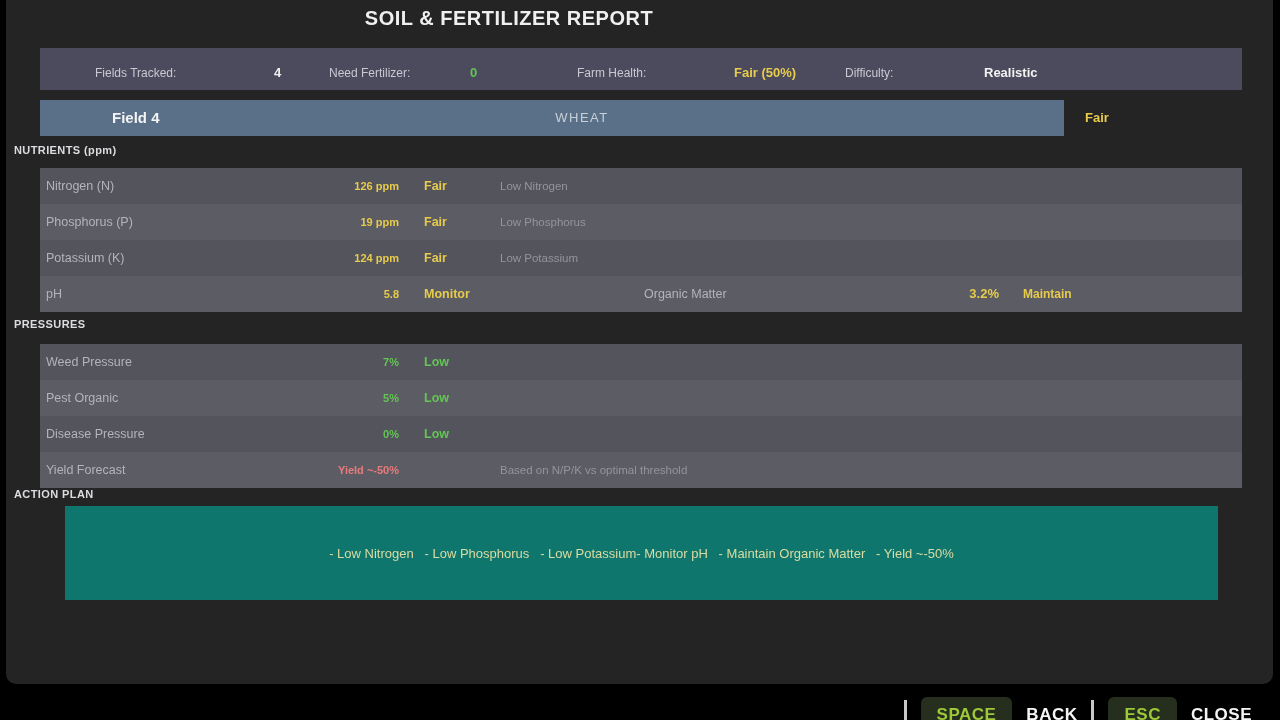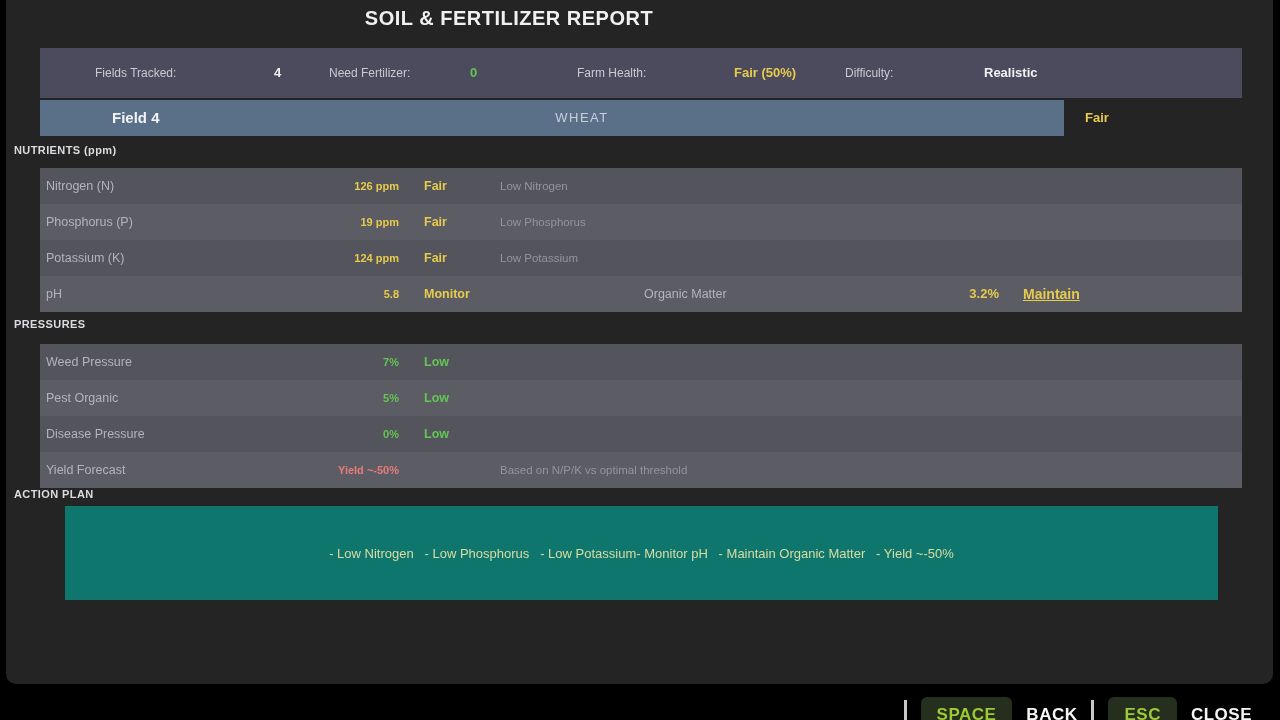--- a/index.html
+++ b/index.html
@@ -4,21 +4,21 @@
 <style>
   * { margin:0; padding:0; box-sizing:border-box; }
   html,body { width:1280px; height:720px; overflow:hidden; background:#000; font-family:"Liberation Sans", sans-serif; }
   .abs { position:absolute; }
 
   #panel { left:6px; top:0; width:1267px; height:684px; background:#242424; border-radius:0 0 10px 10px; }
 
   #title { left:0; top:7px; width:1006px; text-align:center; color:#f0f0f0; font-size:20px; font-weight:bold; letter-spacing:0.5px; }
 
   
-  #statsbar { left:34px; top:48px; width:1202px; height:50px; background:#4c4b5d; }
+  #statsbar { left:34px; top:48px; width:1202px; height:42px; background:#4c4b5d; }
   #statsbar span { position:absolute; line-height:50px; white-space:nowrap; }
   .stat-label { color:#c9c9d2; font-size:12px; }
   .stat-value { font-size:13px; font-weight:bold; color:#f2f2f2; }
   .stat-green { color:#63c553; }
   .stat-yellow { color:#e6cb4c; }
 
   
   #fieldbar { left:34px; top:100px; width:1024px; height:36px; background:#5a7089; }
   #fieldbar span { position:absolute; line-height:36px; white-space:nowrap; }
   .field-name { left:72px; color:#f4f4f4; font-size:15px; font-weight:bold; }
@@ -32,21 +32,21 @@
   .row { position:relative; height:36px; }
   .row:nth-child(odd)  { background:#54545c; }
   .row:nth-child(even) { background:#5c5c64; }
   .row span { position:absolute; line-height:36px; white-space:nowrap; }
   .c-label  { left:6px;  color:#b3b3bb; font-size:12.5px; }
   .c-value  { left:259px; width:100px; text-align:right; font-size:11px; font-weight:bold; color:#e6cb4c; }
   .c-status { left:384px; font-size:12.5px; font-weight:bold; color:#e6cb4c; }
   .c-note   { left:460px; color:#94949c; font-size:11.5px; }
   .c-label2 { left:604px; color:#b3b3bb; font-size:12.5px; }
   .c-value2 { left:859px; width:100px; text-align:right; font-size:13px; font-weight:bold; color:#e6cb4c; }
-  .c-status2{ left:983px; font-size:14px; font-weight:bold; color:#e6cb4c;text-decoration:underline; }
+  .c-status2{ left:983px; font-size:12px; font-weight:bold; color:#e6cb4c; }
   .green .c-value, .green .c-status { color:#63c553; }
   .red .c-value { color:#e87c7c; }
 
   
   #actionbox { left:59px; top:506px; width:1153px; height:94px; background:#0f766e;
                display:flex; flex-direction:row; align-items:center; justify-content:center; }
   .action-line { color:#dadba1; font-size:13px; line-height:17px; white-space:pre; }
 
   
   #footer { top:697px; right:28px; display:flex; align-items:flex-start; gap:14px; }

